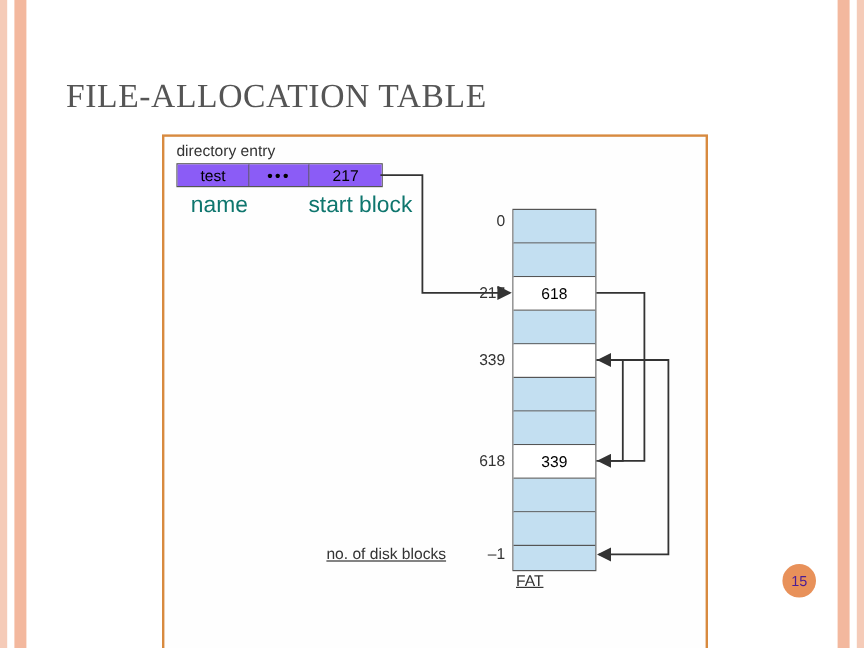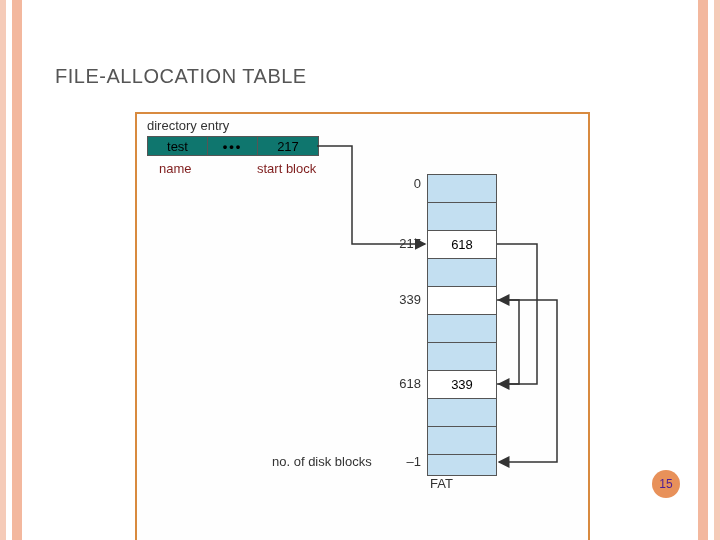--- a/index.html
+++ b/index.html
@@ -18,22 +18,22 @@
   }
   .stripe.l1 { left: 0; width: 6px; background: #f5cbb8; }
   .stripe.l2 { left: 12px; width: 10px; background: #f3b89e; }
   .stripe.r1 { right: 0; width: 6px; background: #f5cbb8; }
   .stripe.r2 { right: 12px; width: 10px; background: #f3b89e; }
 
   .title {
     position: absolute;
     left: 55px;
     top: 65px;
-    font-family: Liberation Sans, sans-serif;
-    font-size: 20px;
+    font-family: Liberation Serif, serif;
+    font-size: 28px;
     color: #555;
     letter-spacing: 0.5px;
   }
 
   .diagram {
     position: absolute;
     left: 135px;
     top: 112px;
     width: 455px;
     height: 456px;
@@ -54,31 +54,31 @@
     display: flex;
     height: 20px;
     border: 1px solid #555;
   }
   .direntry .cell {
     display: flex;
     align-items: center;
     justify-content: center;
     font-size: 13px;
     border-right: 1px solid #555;
-    background: #0f766e;
+    background: #8b5cf6;
   }
   .direntry .cell:last-child { border-right: none; }
   .direntry .name { width: 60px; }
   .direntry .dots { width: 50px; font-weight: bold; letter-spacing: 2px; }
   .direntry .startblock { width: 60px; }
 
   .sublabel {
     position: absolute;
-    font-size: 13px;
-    color: #7f1d1d;
+    font-size: 19px;
+    color: #0f766e;
   }
   .sublabel.name { left: 22px; top: 47px; }
   .sublabel.startblock { left: 120px; top: 47px; }
 
   .fat {
     position: absolute;
     left: 290px;
     top: 60px;
     width: 70px;
     border: 1px solid #555;
@@ -102,20 +102,21 @@
     font-size: 13px;
     color: #333;
     text-align: right;
     width: 40px;
   }
 
   .fatlabel {
     position: absolute;
     font-size: 13px;
     color: #333;
+    text-decoration: underline;
   }
 
   svg.arrows {
     position: absolute;
     left: 0; top: 0;
     width: 455px; height: 388px;
     pointer-events: none;
   }
 
   .pagenum {

